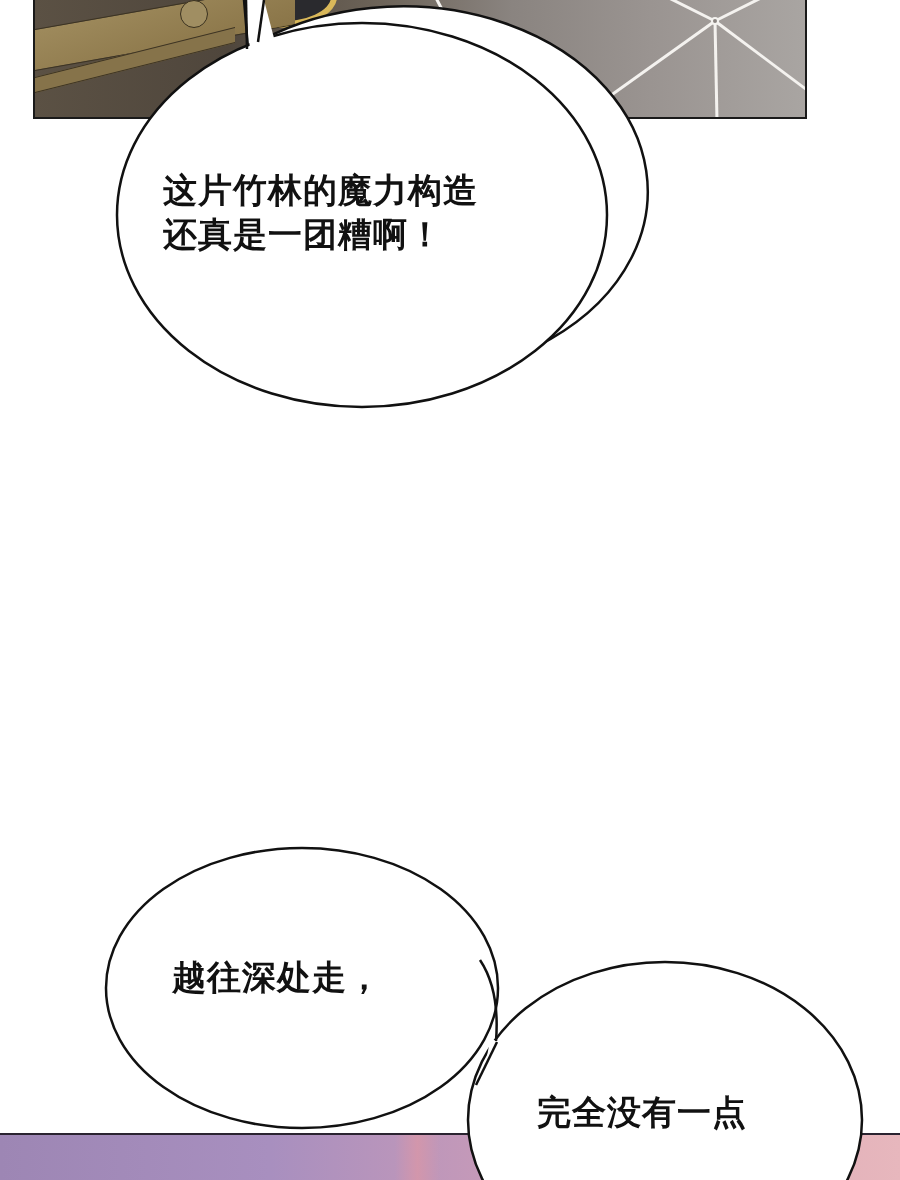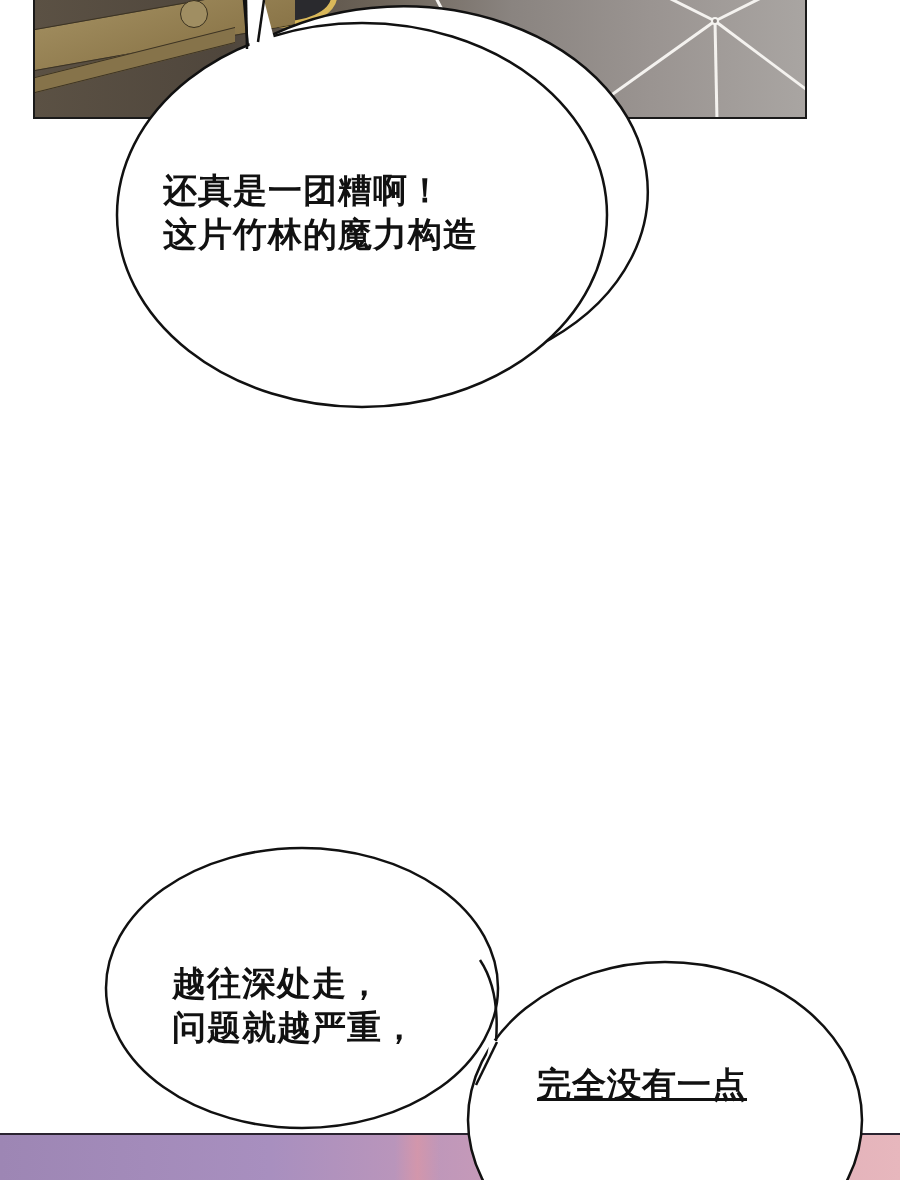--- a/index.html
+++ b/index.html
@@ -43,22 +43,22 @@
       position: absolute; left: 395px; top: 0; width: 45px; height: 60px;
       background: linear-gradient(90deg, rgba(230,170,180,0.0), rgba(220,150,165,0.7), rgba(230,170,180,0.0));
     }
     .bubble-svg { position: absolute; left: 0; top: 0; pointer-events: none; }
     .bubble-text {
       position: absolute;
       font-size: 34px; font-weight: bold; color: #111;
       line-height: 44px; letter-spacing: 1px; white-space: nowrap;
     }
     #b1-text { left: 163px; top: 168px; }
-    #b2-text { left: 172px; top: 955px; margin-top: 6px; }
-    #b3-text { left: 537px; top: 1062px; text-decoration: underline; }
+    #b2-text { left: 172px; top: 955px; }
+    #b3-text { left: 537px; top: 1090px; }
   </style>
 </head>
 <body>
 
 <div class="panel-top">
   <div class="ring"></div>
   <div class="gold-band"></div>
   <div class="gold-band2"></div>
   <div class="ornament"></div>
   <svg class="lines" width="420" height="125">
@@ -90,24 +90,23 @@
   <ellipse cx="302" cy="988" rx="196" ry="140" fill="#ffffff" stroke="#111" stroke-width="2.5"></ellipse>
 
   <ellipse cx="665" cy="1120" rx="197" ry="158" fill="#ffffff" stroke="#111" stroke-width="2.5"></ellipse>
 
   <path d="M 490 1040 L 500 1040 L 480 1095 Z" fill="#ffffff" stroke="none"></path>
   <path d="M 496 1041 Q 500 990 480 960" stroke="#111" stroke-width="2.5" fill="none"></path>
   <path d="M 476 1085 L 497 1042" stroke="#111" stroke-width="2.5" fill="none"></path>
 </svg>
 
 <div id="b1-text" class="bubble-text">
+  <div>这片竹林的魔力构造</div>
   <div>还真是一团糟啊！</div>
-  <div>这片竹林的魔力构造</div>
 </div>
 
 <div id="b2-text" class="bubble-text">
   <div>越往深处走，</div>
-  <div>问题就越严重，</div>
 </div>
 
 <div id="b3-text" class="bubble-text">
   <div>完全没有一点</div>
 </div>
 
 </body></html>

